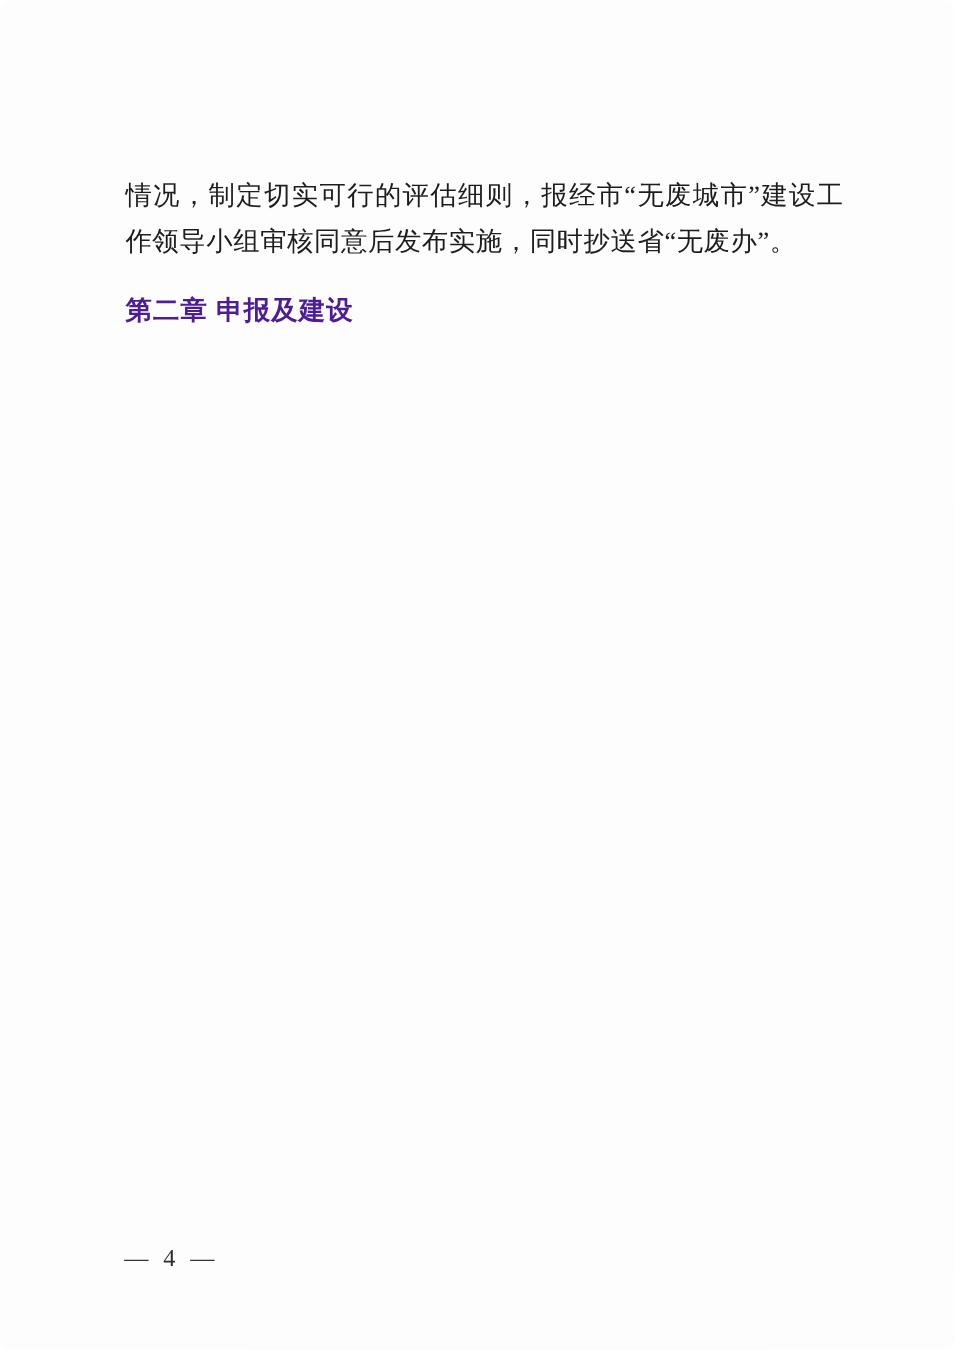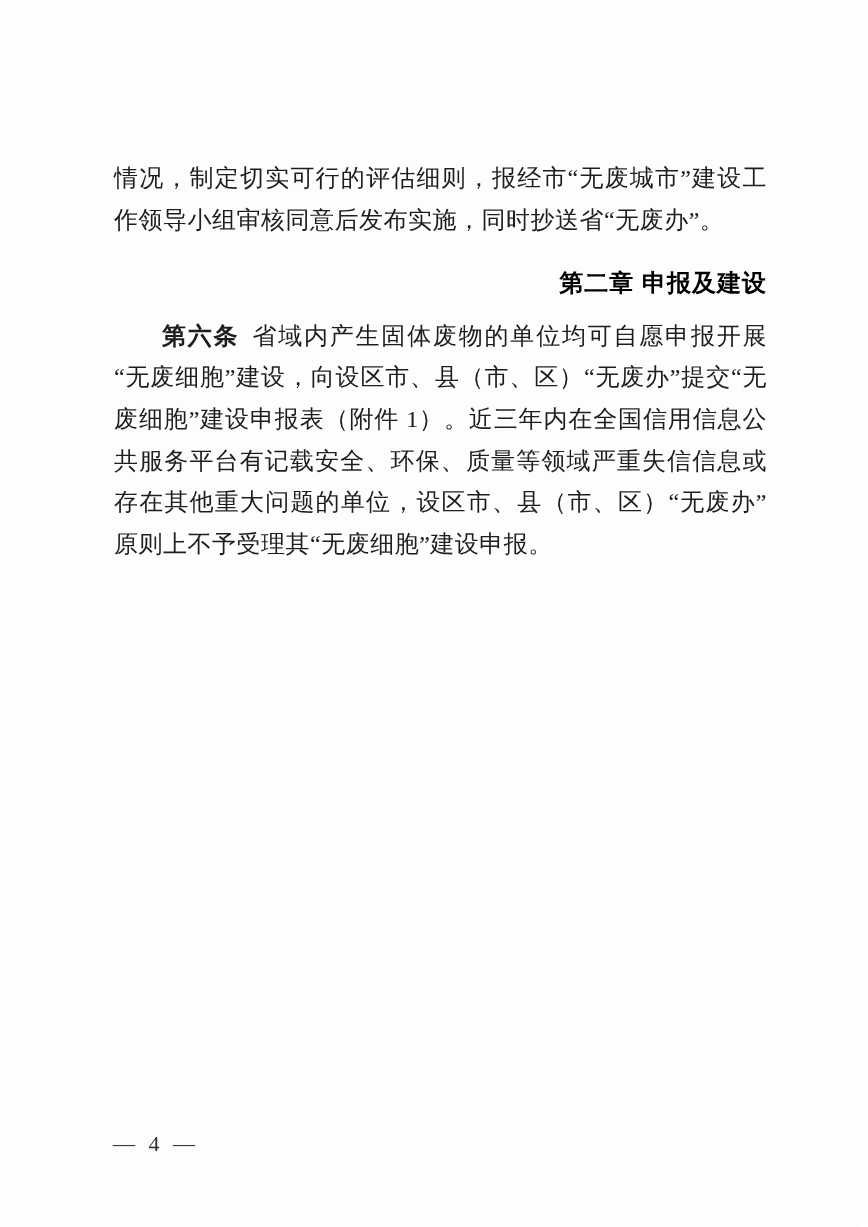--- a/index.html
+++ b/index.html
@@ -33,26 +33,26 @@
   }
   .para.indent {
     text-indent: 48px;
   }
   .lead {
     font-weight: bold;
     padding-right: 13px;
   }
   .chapter-heading {
     margin: 21px 0 12px 0;
-    text-align: right;
+    text-align: left;
     font-family: "Liberation Sans", "DejaVu Sans", sans-serif;
     font-size: 24px;
     font-weight: bold;
     line-height: 41.6px;
-    color: #000000;
+    color: #4c1d95;
     letter-spacing: 1px;
   }
   .page-footer {
     position: absolute;
     left: 113px;
     top: 1131px;
     font-family: "Liberation Serif", "DejaVu Serif", serif;
     font-size: 22px;
     color: #2e2e2e;
     letter-spacing: 4px;
@@ -64,23 +64,20 @@
 <div class="page">
 
   <div class="text-block">
 
     <p class="para">情况，制定切实可行的评估细则，报经市“无废城市”建设工作领导小组审核同意后发布实施，同时抄送省“无废办”。</p>
 
 
     <h2 class="chapter-heading">第二章 申报及建设</h2>
 
 
-    <p class="para indent">
-      <span class="lead">第六条</span><span>省域内产生固体废物的单位均可自愿申报开展“无废细胞”建设，向设区市、县（市、区）“无废办”提交“无废细胞”建设申报表（附件 1）。近三年内在全国信用信息公共服务平台有记载安全、环保、质量等领域严重失信信息或存在其他重大问题的单位，设区市、县（市、区）“无废办”原则上不予受理其“无废细胞”建设申报。</span>
-    </p>
 
 
   </div>
 
   <div class="page-footer">
     <span>— 4 —</span>
   </div>
 
 </div>
 

